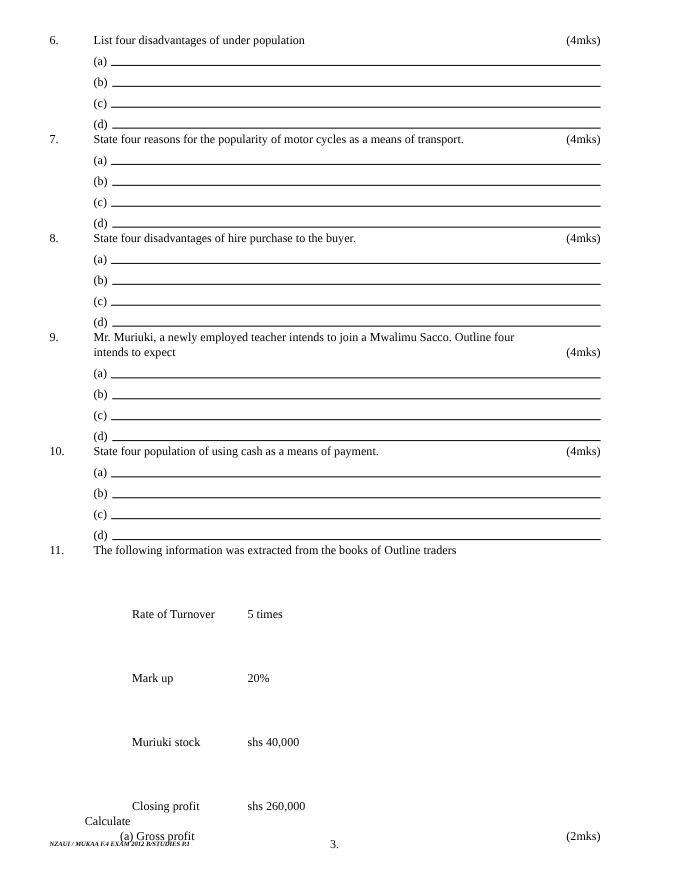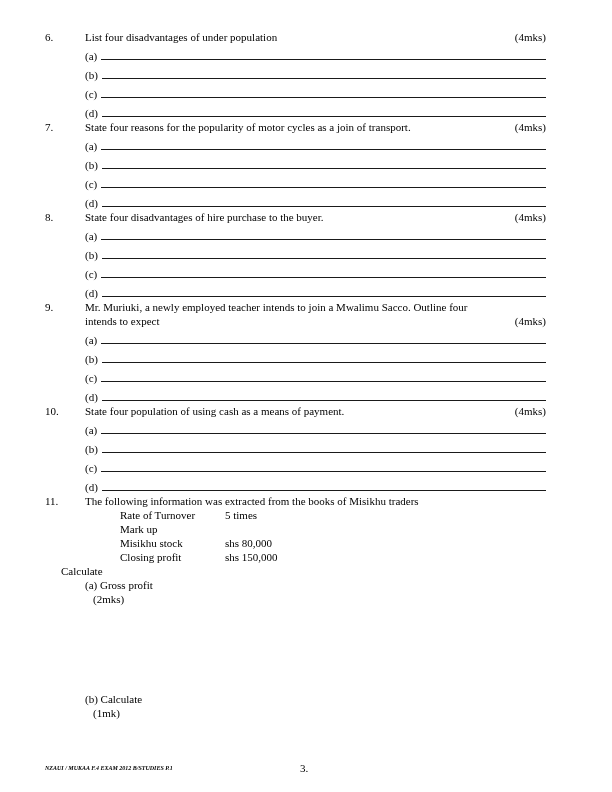--- a/index.html
+++ b/index.html
@@ -11,25 +11,25 @@
     overflow:hidden;
   }
   .content { position:absolute; top:30px; left:45px; width:501px; }
   .q-head { display:flex; align-items:baseline; }
   .q-num  { flex:0 0 40px; }
   .q-text { flex:1 1 auto; }
   .q-marks{ flex:0 0 auto; padding-left:8px; }
   .ans { display:flex; align-items:flex-end; height:19px; margin-left:40px; }
   .a-label { flex:0 0 auto; }
   .rule { flex:1 1 auto; border-bottom:1px solid #1a1a1a; margin:0 0 3px 4px; height:0; }
-  .info-row { display:flex; margin-left:75px; height:14px; }
+  .info-row { display:flex; margin-left:75px; height:14px;margin-top:44px; }
   .info-label { flex:0 0 105px; }
   .info-value { flex:1 1 auto; }
-  .plain-line { margin-left:16px; height:14px; }
-  .calc-part { display:flex; margin-left:40px; align-items:baseline;flex-direction:column; }
+  .plain-line { margin-left:32px; height:14px; }
+  .calc-part { display:flex; margin-left:64px; align-items:baseline; }
   .calc-label { flex:1 1 auto; }
   .calc-marks { flex:0 0 auto; padding-left:8px;text-align:right; }
   .calc-part.second { margin-top:86px; }
   .footer-left {
     position:absolute; left:45px; bottom:20px;
     font-size:6px; font-weight:bold; font-style:italic; line-height:8px;
   }
   .footer-page {
     position:absolute; left:300px; bottom:17px; font-size:11px;
   }
@@ -60,21 +60,21 @@
       </div>
       <div class="ans">
         <span class="a-label">(d)</span>
         <span class="rule"></span>
       </div>
     </div>
 
     <div class="question">
       <div class="q-head">
         <span class="q-num">7.</span>
-        <span class="q-text">State four reasons for the popularity of motor cycles as a join of transport.</span>
+        <span class="q-text">State four reasons for the popularity of motor cycles as a means of transport.</span>
         <span class="q-marks">(4mks)</span>
       </div>
       <div class="ans">
         <span class="a-label">(a)</span>
         <span class="rule"></span>
       </div>
       <div class="ans">
         <span class="a-label">(b)</span>
         <span class="rule"></span>
       </div>
@@ -160,37 +160,38 @@
       </div>
       <div class="ans">
         <span class="a-label">(d)</span>
         <span class="rule"></span>
       </div>
     </div>
 
     <div class="question">
       <div class="q-head">
         <span class="q-num">11.</span>
-        <span class="q-text">The following information was extracted from the books of Misikhu traders</span>
+        <span class="q-text">The following information was extracted from the books of Outline traders</span>
       </div>
 
       <div class="info-row">
         <span class="info-label">Rate of Turnover</span>
         <span class="info-value">5 times</span>
       </div>
       <div class="info-row">
         <span class="info-label">Mark up</span>
-      </div>
-      <div class="info-row">
-        <span class="info-label">Misikhu stock</span>
-        <span class="info-value">shs 80,000</span>
+        <span class="info-value">20%</span>
+      </div>
+      <div class="info-row">
+        <span class="info-label">Muriuki stock</span>
+        <span class="info-value">shs 40,000</span>
       </div>
       <div class="info-row">
         <span class="info-label">Closing profit</span>
-        <span class="info-value">shs 150,000</span>
+        <span class="info-value">shs 260,000</span>
       </div>
 
       <div class="plain-line">Calculate</div>
 
       <div class="calc-part">
         <span class="calc-label">(a) Gross profit</span>
         <span class="calc-marks">(2mks)</span>
       </div>
 
       <div class="calc-part second">

